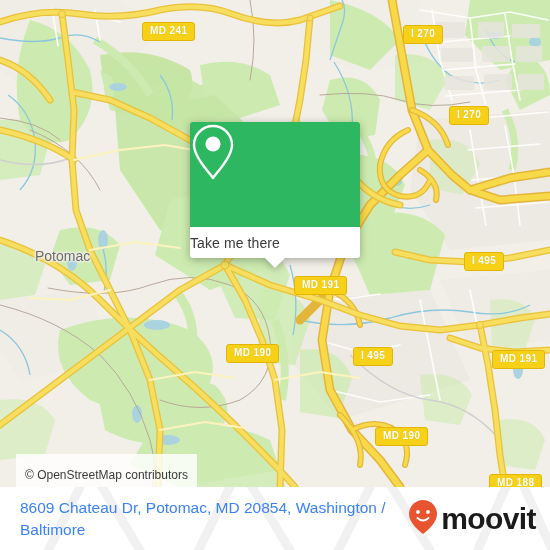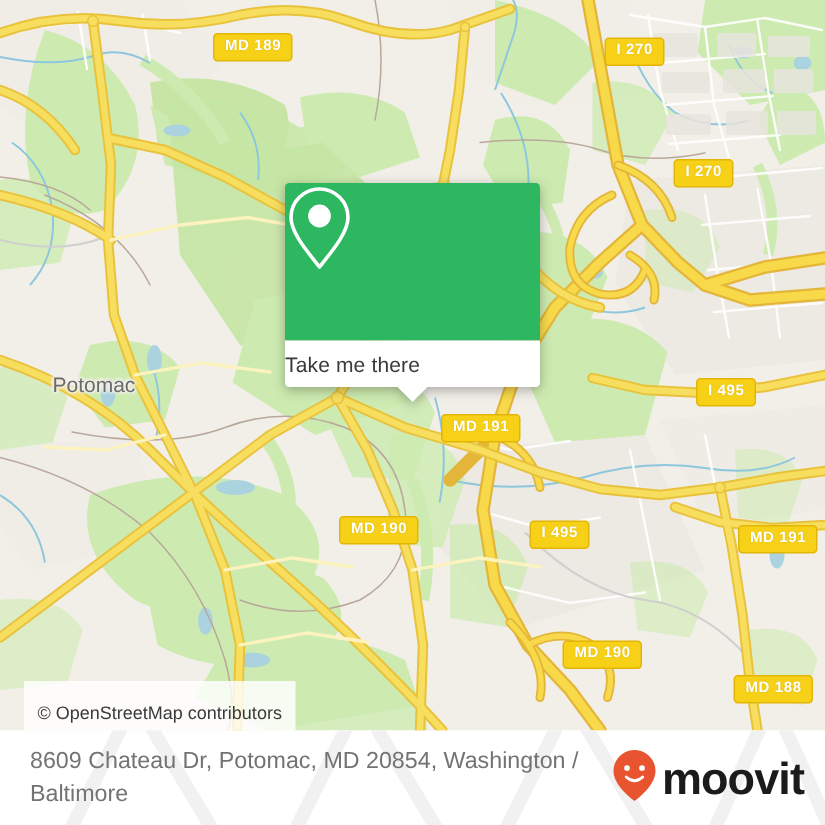--- a/index.html
+++ b/index.html
@@ -87,21 +87,21 @@
     position:absolute;left:0;top:487px;width:550px;height:63px;
     background:#ffffff;overflow:hidden;
   }
   .footer .watermark{position:absolute;left:0;top:-10px;opacity:1;}
   .footer-inner{
     position:relative;height:100%;
     display:flex;align-items:flex-start;justify-content:space-between;
     padding:10px 14px 0 20px;box-sizing:border-box;
   }
   .footer-title{
-    color:#737373;font-size:15.5px;line-height:1.42;
+    color:#3b82f6;font-size:15.5px;line-height:1.42;
     max-width:400px;
   }
   .brand{display:flex;align-items:center;gap:2px;margin-top:2px;}
   .brand .wordmark{
     color:#1b1b1b;font-size:30px;font-weight:bold;letter-spacing:-0.6px;
     line-height:1;margin-left:1px;
   }
 </style>
 </head>
 <body>
@@ -320,30 +320,30 @@
 
       <g fill="#F7DE5E" stroke="#E9C23C" stroke-width="1">
         <circle cx="225" cy="265" r="4"></circle>
         <circle cx="62" cy="14" r="3.5"></circle>
         <circle cx="310" cy="18" r="3"></circle>
         <circle cx="275" cy="175" r="3"></circle>
         <circle cx="480" cy="325" r="3.5"></circle>
       </g>
     </svg>
 
-    <div class="shield" style="left:142px;top:22px;">MD 189</div>
+    <div class="shield" style="left:142px;top:22px;">MD 241</div>
     <div class="shield" style="left:403px;top:25px;">I 270</div>
     <div class="shield" style="left:449px;top:106px;">I 270</div>
     <div class="shield" style="left:464px;top:252px;">I 495</div>
     <div class="shield" style="left:294px;top:276px;">MD 191</div>
     <div class="shield" style="left:226px;top:344px;">MD 190</div>
     <div class="shield" style="left:353px;top:347px;">I 495</div>
     <div class="shield" style="left:492px;top:350px;">MD 191</div>
     <div class="shield" style="left:375px;top:427px;">MD 190</div>
-    <div class="shield" style="left:489px;top:450px;">MD 188</div>
+    <div class="shield" style="left:489px;top:474px;">MD 188</div>
 
     <div class="city-label" style="left:35px;top:214px;">Potomac</div>
 
     <div class="callout">
       <div class="callout-head">
         <span>
           <svg width="46" height="60" viewBox="0 0 46 60">
             <path d="M23 4 C12.5 4 4 12.5 4 23 C4 34 17 48 23 56 C29 48 42 34 42 23 C42 12.5 33.5 4 23 4 Z" fill="none" stroke="#ffffff" stroke-width="2.4" stroke-linejoin="round"></path>
             <circle cx="23" cy="22" r="7.6" fill="#ffffff"></circle>
           </svg>

